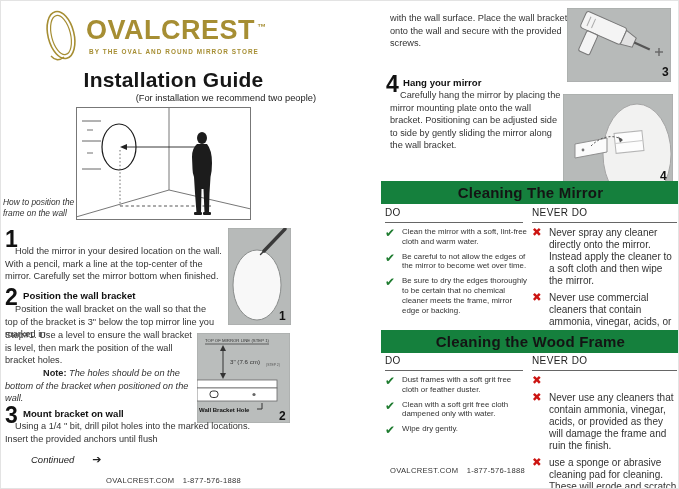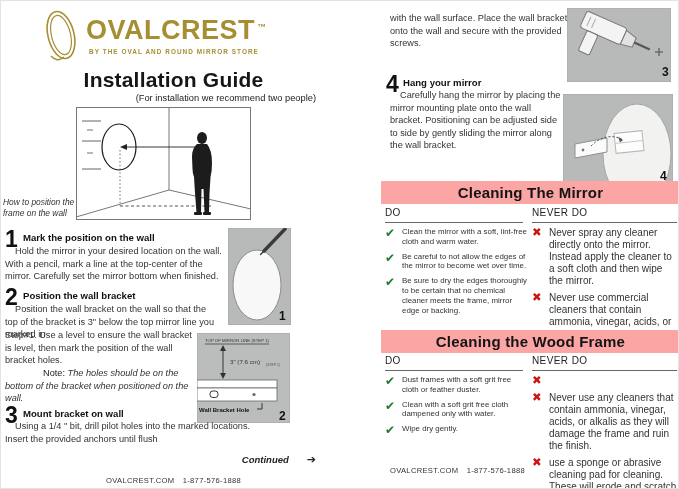--- a/index.html
+++ b/index.html
@@ -13,28 +13,28 @@
   .tagline{font-size:6.4px;font-weight:bold;color:#a68e33;letter-spacing:1.05px;}
   
   .title{width:285px;text-align:center;font-size:21px;font-weight:bold;color:#161616;letter-spacing:.2px;}
   .subtitle{width:285px;text-align:center;font-size:9.3px;color:#222;}
   .caption{width:72px;font-style:italic;font-size:8.4px;line-height:1.35;color:#333;}
   
   .num{font-size:23px;font-weight:bold;color:#111;line-height:1;}
   .shead{font-size:9.6px;font-weight:bold;color:#111;}
   .body{font-size:9.2px;line-height:1.36;color:#333;}
   .indent{text-indent:10px;}
-  .note-label{font-weight:normal;font-style:normal;color:#222;padding-left:38px;}
+  .note-label{font-weight:bold;font-style:normal;color:#222;padding-left:38px;}
   .note-text{font-style:italic;}
-  .continued{width:285px;text-align:right;font-size:9.5px;font-style:italic;color:#222;font-weight:bold;}
+  .continued{width:285px;text-align:left;font-size:9.5px;font-style:italic;color:#222;}
   .cont-arrow{font-style:normal;font-size:11px;margin-left:18px;font-family:"DejaVu Sans",sans-serif;}
   .footer{font-size:7.6px;color:#333;letter-spacing:.3px;word-spacing:6px;}
   .footer.center{width:285px;text-align:center;}
   
-  .secbar{width:299px;height:23px;background:#fca5a5;text-align:center;
+  .secbar{width:299px;height:23px;background:#15803d;text-align:center;
     font-size:15px;font-weight:bold;color:#141414;line-height:23px;letter-spacing:.2px;}
   .collabel{font-size:10px;color:#222;letter-spacing:.4px;padding-bottom:4px;border-bottom:1.5px solid #666;}
   .col{overflow:hidden;}
   .item{display:flex;gap:5px;margin-bottom:5px;}
   .item .ic{flex:none;width:12px;line-height:1;font-family:"DejaVu Sans",sans-serif;}
   .ic.check{color:#1e7b2f;font-size:12px;}
   .ic.cross{color:#cc1512;font-size:11.5px;font-weight:bold;}
   .item .tx{font-size:7.9px;line-height:1.24;color:#333;}
   .never .tx{font-size:10px;line-height:1.2;}
   svg text{font-family:"Liberation Sans",sans-serif;}
@@ -79,21 +79,20 @@
         <ellipse cx="126" cy="31" rx="5" ry="6"></ellipse>
         <path d="M121 37 Q116 41 116 50 L116.5 62 Q116.5 66 118 70 L119 86 L120.5 106 L125 106 L125.5 82 L127.5 82 L128.5 106 L133 106 L133.5 86 L134.5 70 Q136 64 136 56 Q136 43 131 37 Z"></path>
         <rect x="118" y="105" width="8" height="3" rx="1"></rect>
         <rect x="127" y="105" width="8" height="3" rx="1"></rect>
       </g>
     </svg>
   </div>
   <div class="abs caption" style="left:2px;top:196px;">How to position the frame on the wall</div>
 
   <div class="abs num" style="left:4px;top:227px;">1</div>
-  <div class="abs shead" style="left:22px;top:231px;">Mark the position on the wall</div>
   <div class="abs body indent" style="left:4px;top:244px;width:220px;">Hold the mirror in your desired location on the wall. With a pencil, mark a line at the top-center of the mirror. Carefully set the mirror bottom when finished.</div>
 
   <div class="abs" style="left:227px;top:227px;width:63px;height:97px;">
     <svg width="63" height="97" viewBox="0 0 63 97">
       <rect x="0" y="0" width="63" height="97" fill="#b7bab9" stroke="#a4a7a6" stroke-width="1"></rect>
       <ellipse cx="29" cy="57" rx="24" ry="35" fill="#f8f8f8" stroke="#8a8d8c" stroke-width="1"></ellipse>
       <line x1="57" y1="1" x2="36" y2="23" stroke="#3a3a3a" stroke-width="3.4" stroke-linecap="round"></line>
       <line x1="36" y1="23" x2="32.5" y2="26.5" stroke="#3a3a3a" stroke-width="1.4" stroke-linecap="round"></line>
       <text x="51" y="92" font-size="12" font-weight="bold" fill="#111">1</text>
     </svg>
@@ -221,21 +220,21 @@
         <span class="ic check">✔</span>
         <span class="tx">Wipe dry gently.</span>
       </div>
   </div>
   <div class="abs col never" style="left:531px;top:374px;width:147px;height:113px;">
     <div class="item">
         <span class="ic cross">✖</span>
       </div>
     <div class="item">
         <span class="ic cross">✖</span>
-        <span class="tx">Never use any cleaners that contain ammonia, vinegar, acids, or alkalis as they will damage the frame and ruin the finish.</span>
+        <span class="tx">Never use any cleaners that contain ammonia, vinegar, acids, or provided as they will damage the frame and ruin the finish.</span>
       </div>
     <div class="item">
         <span class="ic cross">✖</span>
         <span class="tx">use a sponge or abrasive cleaning pad for cleaning. These will erode and scratch the finish.</span>
       </div>
   </div>
 
   <div class="abs footer" style="left:389px;top:465px;">OVALCREST.COM 1-877-576-1888</div>
 
 </div>

